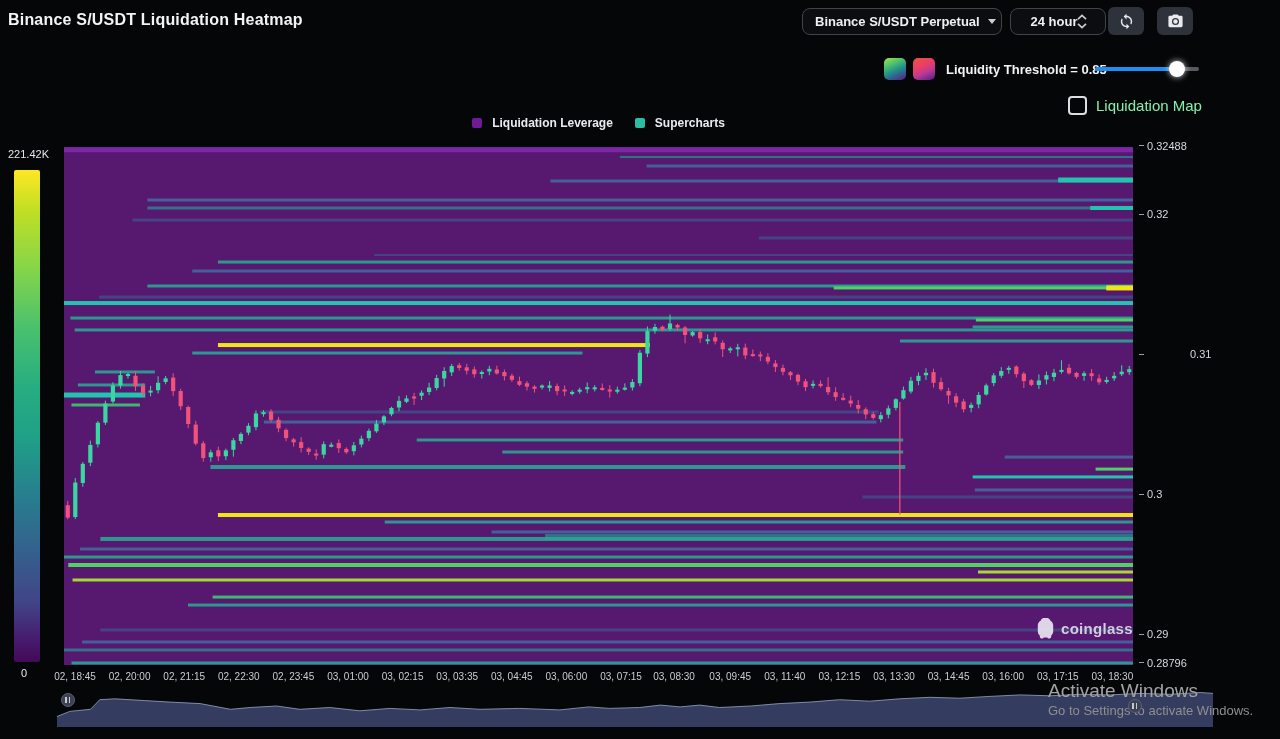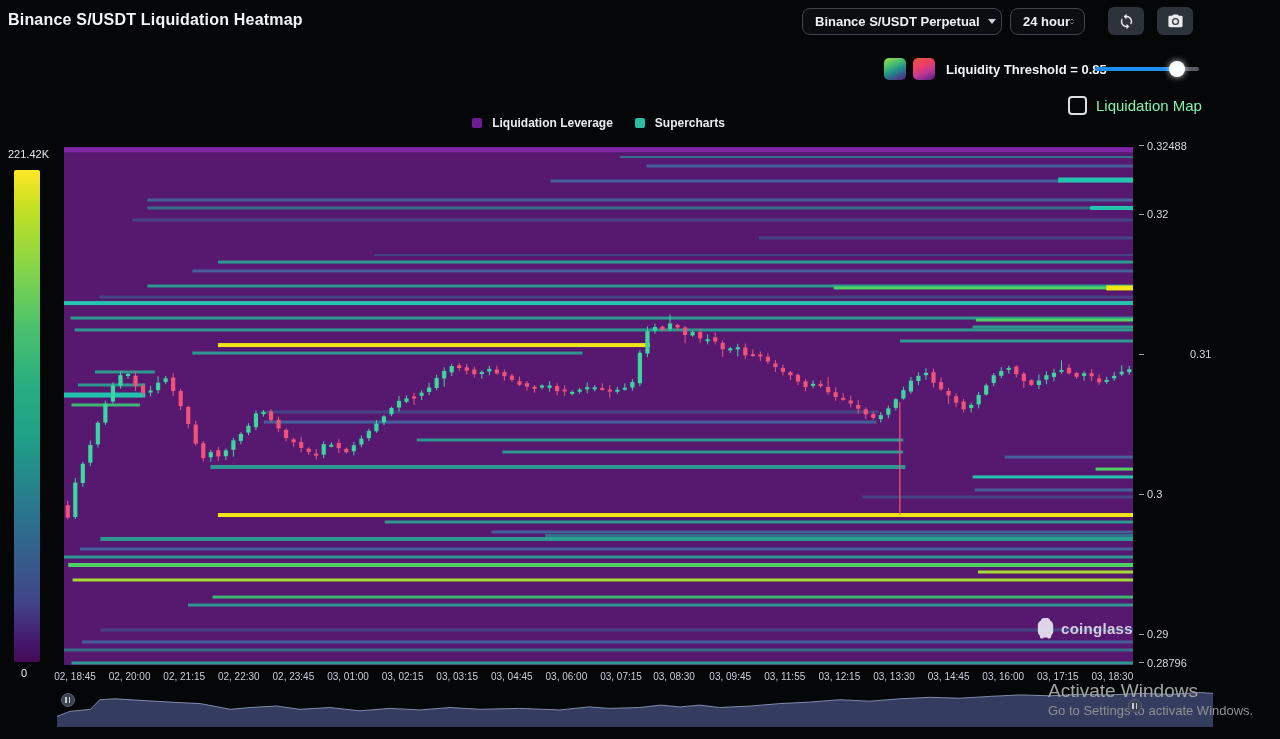--- a/index.html
+++ b/index.html
@@ -7,21 +7,21 @@
   body { width:1280px; height:739px; position:relative; overflow:hidden;
          font-family:"Liberation Sans","DejaVu Sans",sans-serif; color:#e8eaee; }
   .abs { position:absolute; }
 
   
   .page-title { left:8px; top:11px; font-size:16px; font-weight:bold; color:#f2f3f5; letter-spacing:.2px; }
   .select-box { height:27px; border:1px solid #3f444c; border-radius:8px; background:#0b0d11;
                 display:flex; align-items:center; padding:0 10px 0 12px; cursor:pointer; }
   .select-box .val { font-size:13px; font-weight:bold; color:#eef0f3; white-space:nowrap; }
   .pair-select { left:802px; top:8px; width:200px; justify-content:space-between; }
-  .interval-select { left:1010px; top:8px; width:75px; justify-content:center; }
+  .interval-select { left:1010px; top:8px; width:96px; justify-content:center; }
   .caret-down { width:0; height:0; border-left:4px solid transparent; border-right:4px solid transparent;
                 border-top:5px solid #c9ced6; margin-left:8px; }
   .icon-btn { width:36px; height:28px; border-radius:6px; background:#2e333b; display:flex;
               align-items:center; justify-content:center; cursor:pointer; }
   .icon-btn svg { fill:#e8eaee; }
   .refresh-btn { left:1108px; top:7px; }
   .camera-btn { left:1157px; top:7px; }
 
   
   .swatch { width:22px; height:22px; border-radius:5px; top:58px; cursor:pointer; }
@@ -511,27 +511,27 @@
   </div>
 
 <div id="time-axis">
     <span class="time-axis-label" style="left: 75px;">02, 18:45</span>
     <span class="time-axis-label" style="left: 129.6px;">02, 20:00</span>
     <span class="time-axis-label" style="left: 184.2px;">02, 21:15</span>
     <span class="time-axis-label" style="left: 238.8px;">02, 22:30</span>
     <span class="time-axis-label" style="left: 293.4px;">02, 23:45</span>
     <span class="time-axis-label" style="left: 348px;">03, 01:00</span>
     <span class="time-axis-label" style="left: 402.6px;">03, 02:15</span>
-    <span class="time-axis-label" style="left: 457.2px;">03, 03:15</span>
+    <span class="time-axis-label" style="left: 457.2px;">03, 03:35</span>
     <span class="time-axis-label" style="left: 511.8px;">03, 04:45</span>
     <span class="time-axis-label" style="left: 566.4px;">03, 06:00</span>
     <span class="time-axis-label" style="left: 621px;">03, 07:15</span>
     <span class="time-axis-label" style="left: 674px;">03, 08:30</span>
     <span class="time-axis-label" style="left: 730.2px;">03, 09:45</span>
-    <span class="time-axis-label" style="left: 784.8px;">03, 11:55</span>
+    <span class="time-axis-label" style="left: 784.8px;">03, 11:40</span>
     <span class="time-axis-label" style="left: 839.4px;">03, 12:15</span>
     <span class="time-axis-label" style="left: 894px;">03, 13:30</span>
     <span class="time-axis-label" style="left: 948.6px; text-align: right;">03, 14:45</span>
     <span class="time-axis-label" style="left: 1003.2px;">03, 16:00</span>
     <span class="time-axis-label" style="left: 1057.8px;">03, 17:15</span>
     <span class="time-axis-label" style="left: 1112.4px;">03, 18:30</span>
   </div>
 
 <div class="abs navigator">
   <svg id="nav-svg" width="1156" height="39">

